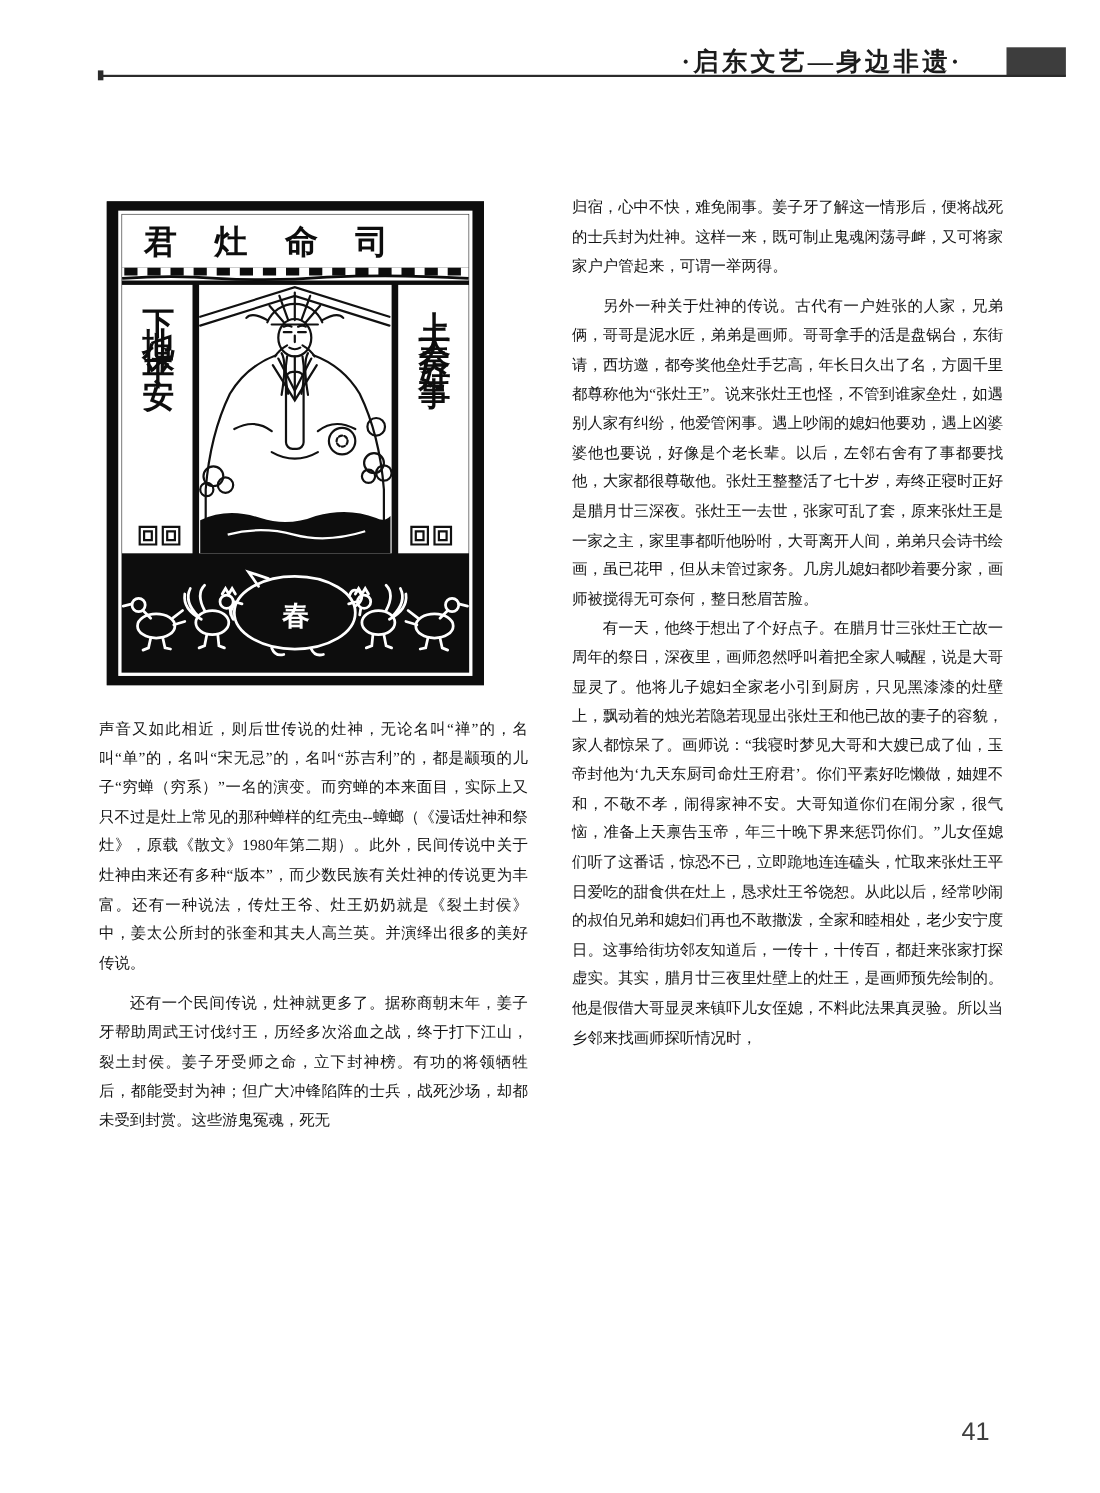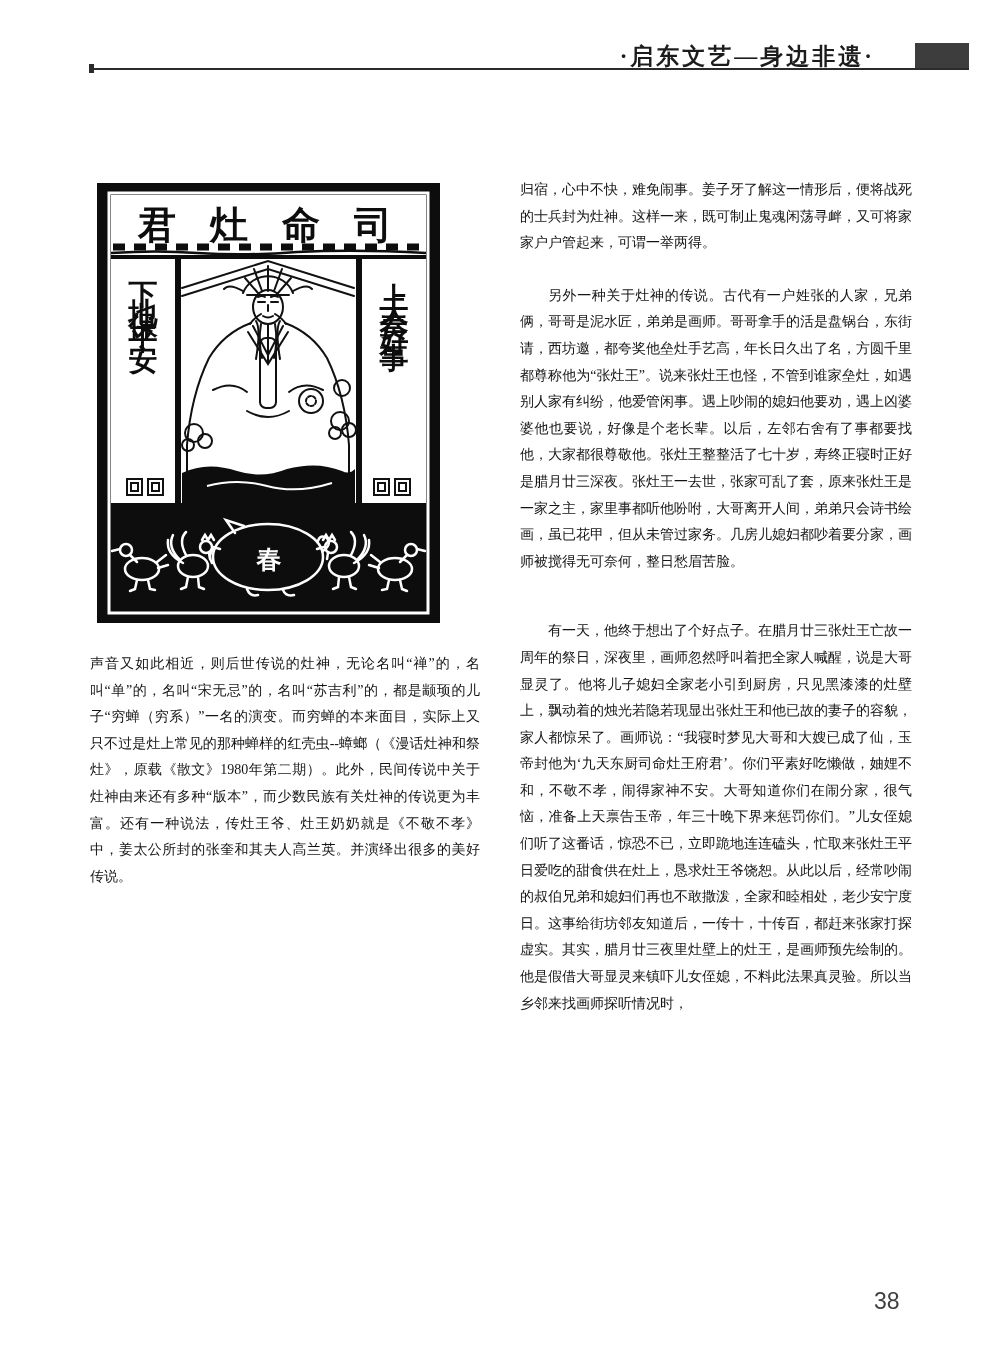--- a/index.html
+++ b/index.html
@@ -9,36 +9,36 @@
   
   .header-title{position:absolute;top:41px;right:94px;font-size:23px;font-weight:bold;
                 letter-spacing:3px;color:#1c1c1c;white-space:nowrap;}
   .header-accent-block{position:absolute;left:915px;top:43px;width:85px;height:26px;background:#3d3d3d;}
   .header-rule{position:absolute;left:90px;top:68px;width:910px;height:2px;background:#2b2b2b;}
   .header-tick{position:absolute;left:89px;top:64px;width:5px;height:9px;background:#2b2b2b;}
 
   
   .artwork{position:absolute;left:97px;top:183px;width:343px;height:440px;background:#0d0d0d;}
   .artwork svg{position:absolute;left:0;top:0;}
-  .art-title{position:absolute;left:111px;top:200px;width:315px;text-align:right;
-             font-size:38px;font-weight:bold;letter-spacing:34px;text-indent:20px;color:#0d0d0d;}
+  .art-title{position:absolute;left:111px;top:200px;width:315px;text-align:left;
+             font-size:30px;font-weight:bold;letter-spacing:34px;text-indent:20px;color:#0d0d0d;}
   .art-couplet{position:absolute;top:259px;height:250px;width:64px;display:flex;justify-content:center;}
   .art-couplet span{writing-mode:vertical-rl;text-orientation:upright;font-size:29px;font-weight:bold;
                     letter-spacing:15px;color:#0d0d0d;line-height:1;}
   .art-couplet.left{left:111px;}
   .art-couplet.right{left:362px;}
   .pig-char{position:absolute;left:255px;top:543px;width:28px;text-align:center;
             font-size:25px;font-weight:bold;color:#ffffff;}
 
   
   .text-col{position:absolute;width:392px;}
   .text-col p{margin:0;font-size:14px;line-height:26.6px;text-align:justify;
               text-justify:inter-ideograph;color:#141414;}
-  .text-col p.indent{text-indent:2em;margin-top:43px;}
-  .text-col p.gap-before{margin-top:26px;}
+  .text-col p.indent{text-indent:2em;}
+  .text-col p.gap-before{margin-top:10px;}
   .col-left{left:90px;top:651px;width:390px;}
   .col-right{left:520px;top:177px;}
 
   
   .page-number{position:absolute;left:874px;top:1288px;font-size:23px;color:#3f3f3f;
                font-family:"Liberation Sans","DejaVu Sans",sans-serif;}
 </style>
 </head>
 <body>
 
@@ -160,24 +160,25 @@
   <div class="art-title">君灶命司</div>
   <div class="art-couplet left">
     <span>下地保平安</span>
   </div>
   <div class="art-couplet right">
     <span>上天奏好事</span>
   </div>
   <div class="pig-char">春</div>
 
   <div class="text-col col-left">
-    <p>声音又如此相近，则后世传说的灶神，无论名叫“禅”的，名叫“单”的，名叫“宋无忌”的，名叫“苏吉利”的，都是颛顼的儿子“穷蝉（穷系）”一名的演变。而穷蝉的本来面目，实际上又只不过是灶上常见的那种蝉样的红壳虫--蟑螂（《漫话灶神和祭灶》，原载《散文》1980年第二期）。此外，民间传说中关于灶神由来还有多种“版本”，而少数民族有关灶神的传说更为丰富。还有一种说法，传灶王爷、灶王奶奶就是《不敬不孝》中，姜太公所封的张奎和其夫人高兰英。并演绎出很多的美好传说。</p>
+    <p>声音又如此相近，则后世传说的灶神，无论名叫“禅”的，名叫“单”的，名叫“宋无忌”的，名叫“苏吉利”的，都是颛顼的儿子“穷蝉（穷系）”一名的演变。而穷蝉的本来面目，实际上又只不过是灶上常见的那种蝉样的红壳虫--蟑螂（《漫话灶神和祭灶》，原载《散文》1980年第二期）。此外，民间传说中关于灶神由来还有多种“版本”，而少数民族有关灶神的传说更为丰富。还有一种说法，传灶王爷、灶王奶奶就是《裂土封侯》中，姜太公所封的张奎和其夫人高兰英。并演绎出很多的美好传说。</p>
+    <p class="indent gap-before">还有一个民间传说，灶神就更多了。据称商朝末年，姜子牙帮助周武王讨伐纣王，历经多次浴血之战，终于打下江山，裂土封侯。姜子牙受师之命，立下封神榜。有功的将领牺牲后，都能受封为神；但广大冲锋陷阵的士兵，战死沙场，却都未受到封赏。这些游鬼冤魂，死无</p>
   </div>
 
   <div class="text-col col-right">
     <p>归宿，心中不快，难免闹事。姜子牙了解这一情形后，便将战死的士兵封为灶神。这样一来，既可制止鬼魂闲荡寻衅，又可将家家户户管起来，可谓一举两得。</p>
     <p class="indent gap-before">另外一种关于灶神的传说。古代有一户姓张的人家，兄弟俩，哥哥是泥水匠，弟弟是画师。哥哥拿手的活是盘锅台，东街请，西坊邀，都夸奖他垒灶手艺高，年长日久出了名，方圆千里都尊称他为“张灶王”。说来张灶王也怪，不管到谁家垒灶，如遇别人家有纠纷，他爱管闲事。遇上吵闹的媳妇他要劝，遇上凶婆婆他也要说，好像是个老长辈。以后，左邻右舍有了事都要找他，大家都很尊敬他。张灶王整整活了七十岁，寿终正寝时正好是腊月廿三深夜。张灶王一去世，张家可乱了套，原来张灶王是一家之主，家里事都听他吩咐，大哥离开人间，弟弟只会诗书绘画，虽已花甲，但从未管过家务。几房儿媳妇都吵着要分家，画师被搅得无可奈何，整日愁眉苦脸。</p>
     <p class="indent">有一天，他终于想出了个好点子。在腊月廿三张灶王亡故一周年的祭日，深夜里，画师忽然呼叫着把全家人喊醒，说是大哥显灵了。他将儿子媳妇全家老小引到厨房，只见黑漆漆的灶壁上，飘动着的烛光若隐若现显出张灶王和他已故的妻子的容貌，家人都惊呆了。画师说：“我寝时梦见大哥和大嫂已成了仙，玉帝封他为‘九天东厨司命灶王府君’。你们平素好吃懒做，妯娌不和，不敬不孝，闹得家神不安。大哥知道你们在闹分家，很气恼，准备上天禀告玉帝，年三十晚下界来惩罚你们。”儿女侄媳们听了这番话，惊恐不已，立即跪地连连磕头，忙取来张灶王平日爱吃的甜食供在灶上，恳求灶王爷饶恕。从此以后，经常吵闹的叔伯兄弟和媳妇们再也不敢撒泼，全家和睦相处，老少安宁度日。这事给街坊邻友知道后，一传十，十传百，都赶来张家打探虚实。其实，腊月廿三夜里灶壁上的灶王，是画师预先绘制的。他是假借大哥显灵来镇吓儿女侄媳，不料此法果真灵验。所以当乡邻来找画师探听情况时，</p>
   </div>
 
-  <div class="page-number">38</div>
+  <div class="page-number">41</div>
 
 </div>
 
 </body></html>

